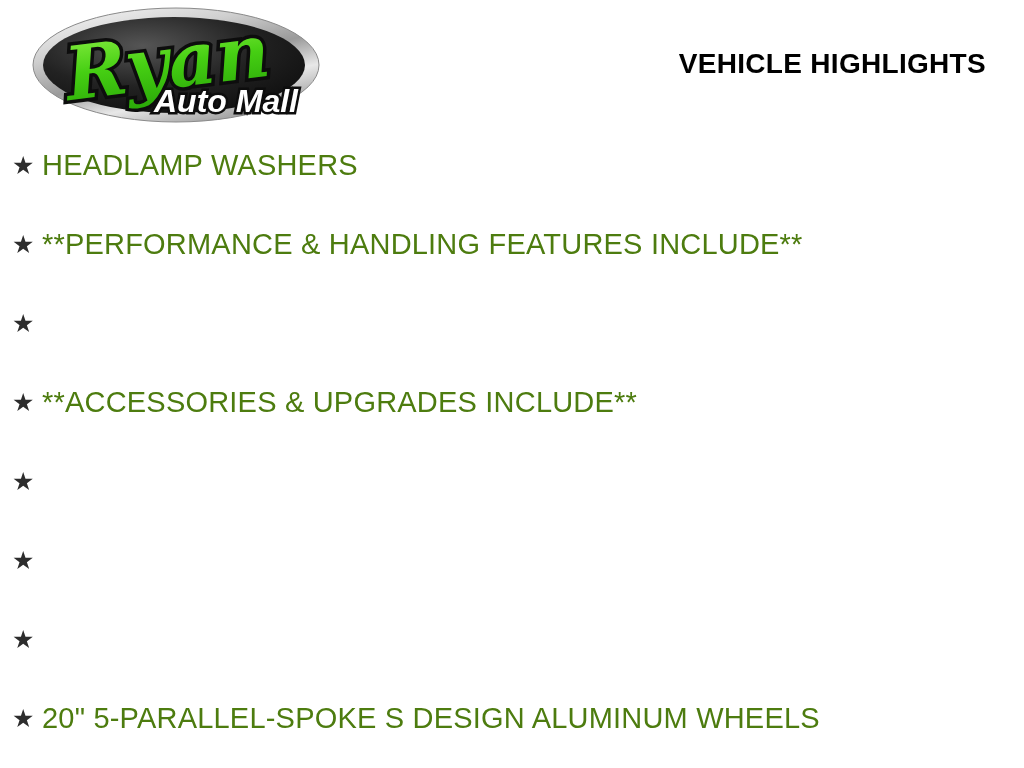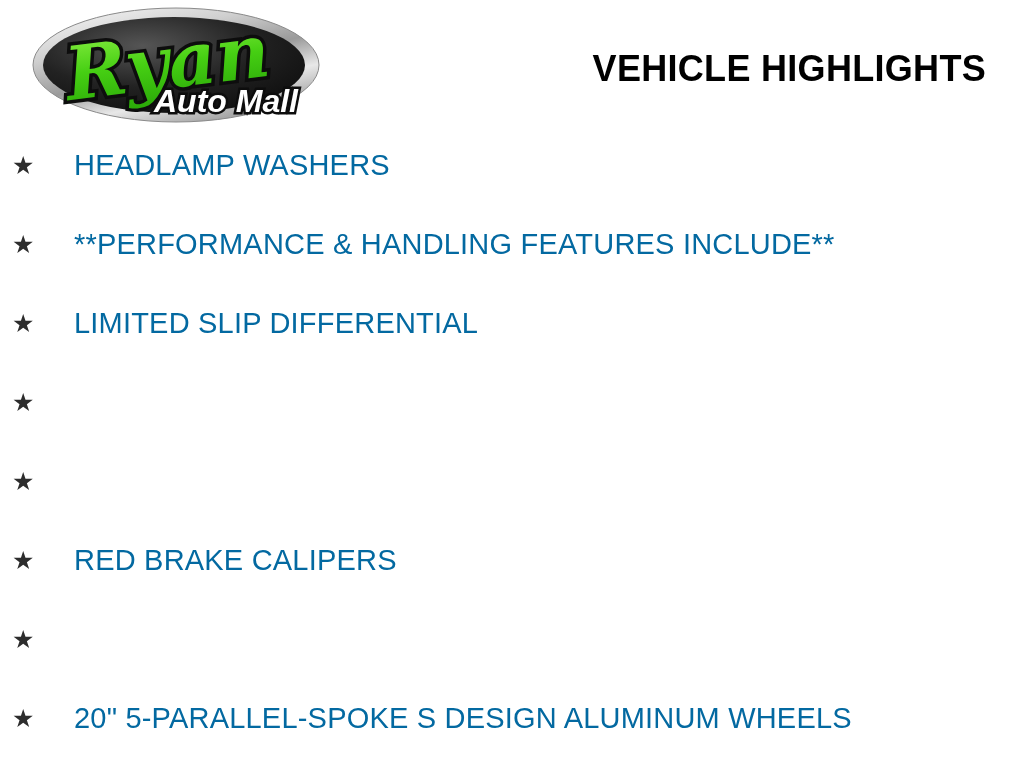--- a/index.html
+++ b/index.html
@@ -25,21 +25,21 @@
     width: 296px;
     height: 128px;
   }
   .logo-wrap svg { width: 100%; height: 100%; }
 
   
   .page-title {
     position: absolute;
     top: 48px;
     right: 38px;
-    font-size: 36px;
+    font-size: 28px;
     font-weight: bold;
     color: #000000;
     letter-spacing: 0.3px;
     white-space: nowrap;
   }
 
   
   .highlights-list {
     position: absolute;
     left: 12px;
@@ -56,24 +56,23 @@
   .star {
     font-size: 25px;
     color: #2d2d2d;
     width: 30px;
     flex: 0 0 30px;
     text-align: left;
     line-height: 30px;
   }
   .highlight-label {
     font-size: 29px;
-    color: #0369a1;
+    color: #4d7c0f;
     line-height: 30px;
     letter-spacing: 0.2px;
-    margin-left: 32px;
   }
 </style>
 </head>
 <body>
 
 <div class="page">
 
   <div class="logo-wrap">
     <svg viewBox="0 0 296 128">
       <defs>
@@ -112,31 +111,30 @@
     <li class="highlight-item">
       <span class="star">★</span>
       <span class="highlight-label">HEADLAMP WASHERS</span>
     </li>
     <li class="highlight-item">
       <span class="star">★</span>
       <span class="highlight-label">**PERFORMANCE &amp; HANDLING FEATURES INCLUDE**</span>
     </li>
     <li class="highlight-item">
       <span class="star">★</span>
-      <span class="highlight-label">LIMITED SLIP DIFFERENTIAL</span>
+    </li>
+    <li class="highlight-item">
+      <span class="star">★</span>
+      <span class="highlight-label">**ACCESSORIES &amp; UPGRADES INCLUDE**</span>
     </li>
     <li class="highlight-item">
       <span class="star">★</span>
     </li>
     <li class="highlight-item">
       <span class="star">★</span>
-    </li>
-    <li class="highlight-item">
-      <span class="star">★</span>
-      <span class="highlight-label">RED BRAKE CALIPERS</span>
     </li>
     <li class="highlight-item">
       <span class="star">★</span>
     </li>
     <li class="highlight-item">
       <span class="star">★</span>
       <span class="highlight-label">20" 5-PARALLEL-SPOKE S DESIGN ALUMINUM WHEELS</span>
     </li>
   </ul>
 

